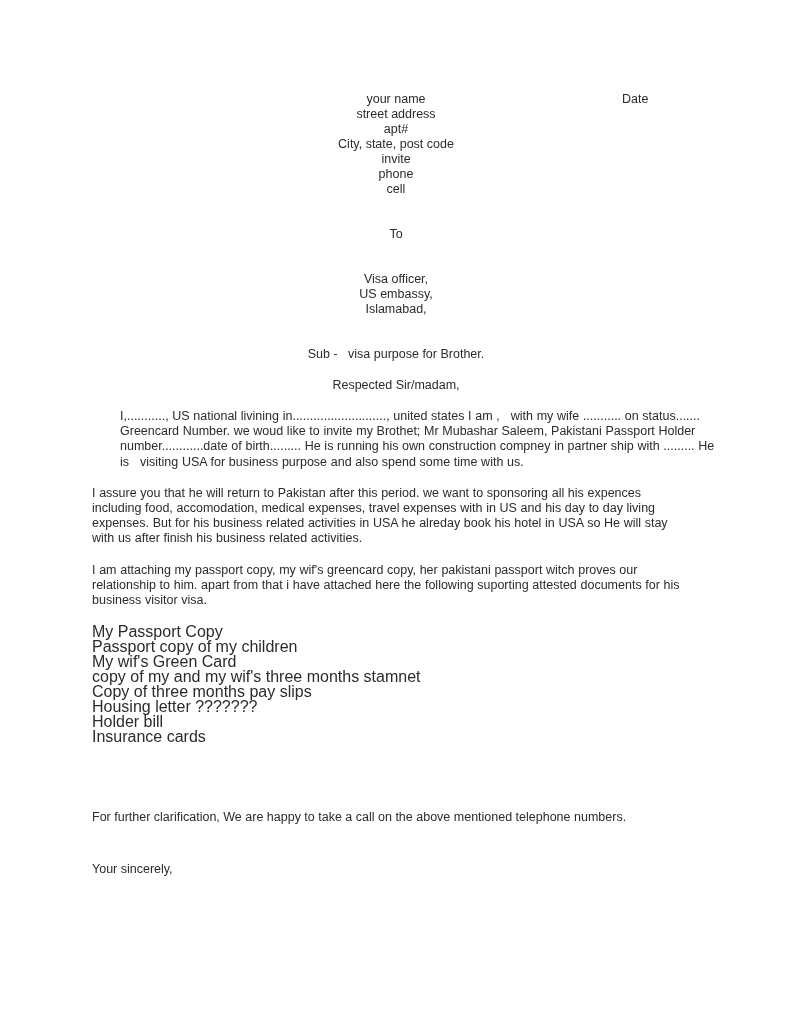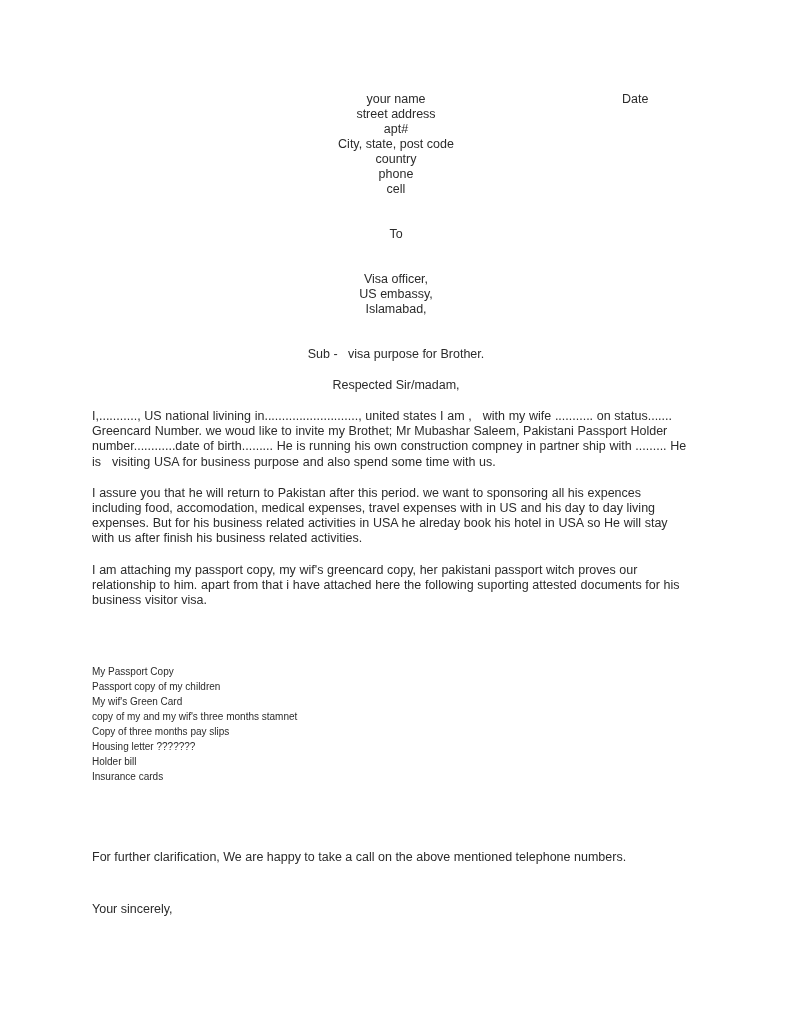--- a/index.html
+++ b/index.html
@@ -47,27 +47,26 @@
   .gap-sm { height: 15px; }
   .gap-md { height: 16px; }
   .gap-lg { height: 30px; }
   .para {
     font-size: 12.5px;
     line-height: 15.2px;
     text-align: left;
     white-space: pre-wrap;
     word-spacing: 0.2px;
   }
-  .para.p1 { width: 600px; }
+  .para.p1 { width: 600px; margin-left: 28px; }
   .para.p2 { width: 598px; }
   .para.p3 { width: 608px; }
   .list {
-    font-size: 10px;
+    font-size: 16px;
     line-height: 15px;
-    margin-top: 40px;
   }
   .list .line { white-space: pre; }
   .closing {
     font-size: 12.5px;
     line-height: 15px;
     white-space: pre;
     margin-top: 21px;
   }
 </style>
 </head>
@@ -78,21 +77,21 @@
 
     <div class="row-date">
       <div class="date">Date</div>
     </div>
 
     <div class="block">
       <div class="line">your name</div>
       <div class="line">street address</div>
       <div class="line">apt#</div>
       <div class="line">City, state, post code</div>
-      <div class="line">country</div>
+      <div class="line">invite</div>
       <div class="line">phone</div>
       <div class="line">cell</div>
     </div>
 
     <div class="gap-lg"></div>
 
     <div class="block">
       <div class="line">To</div>
     </div>
 

